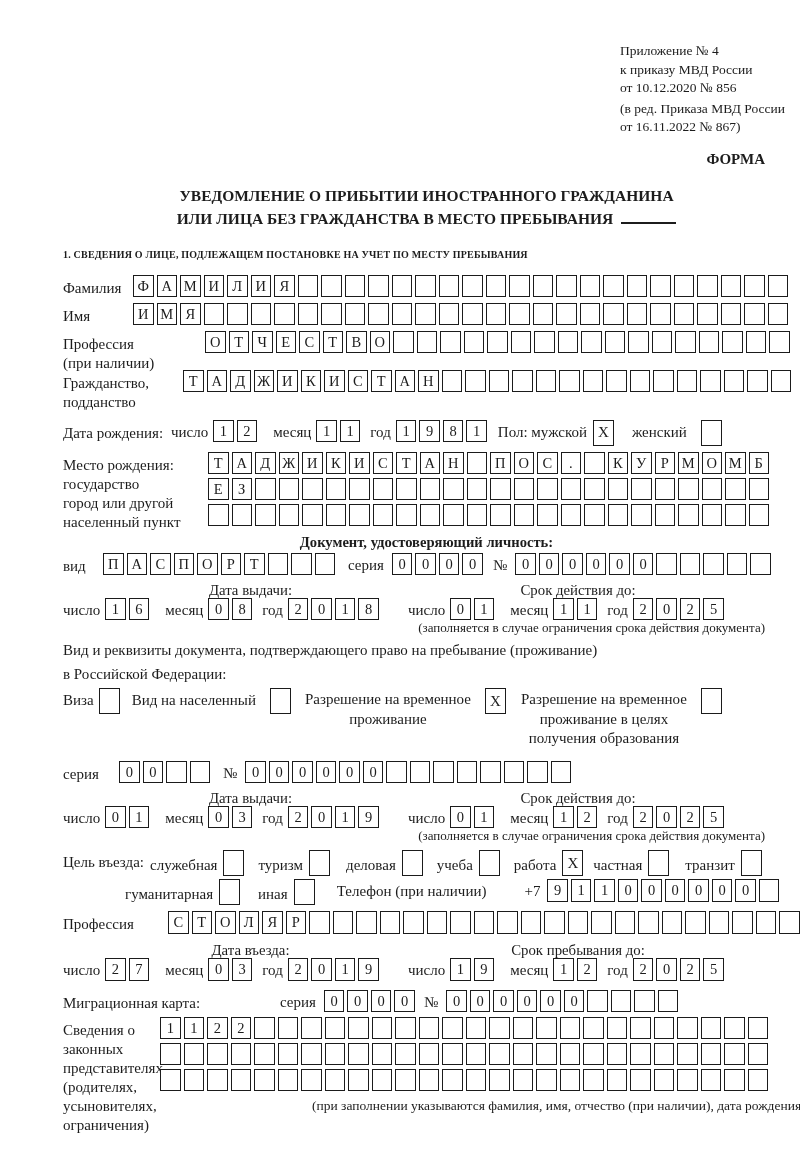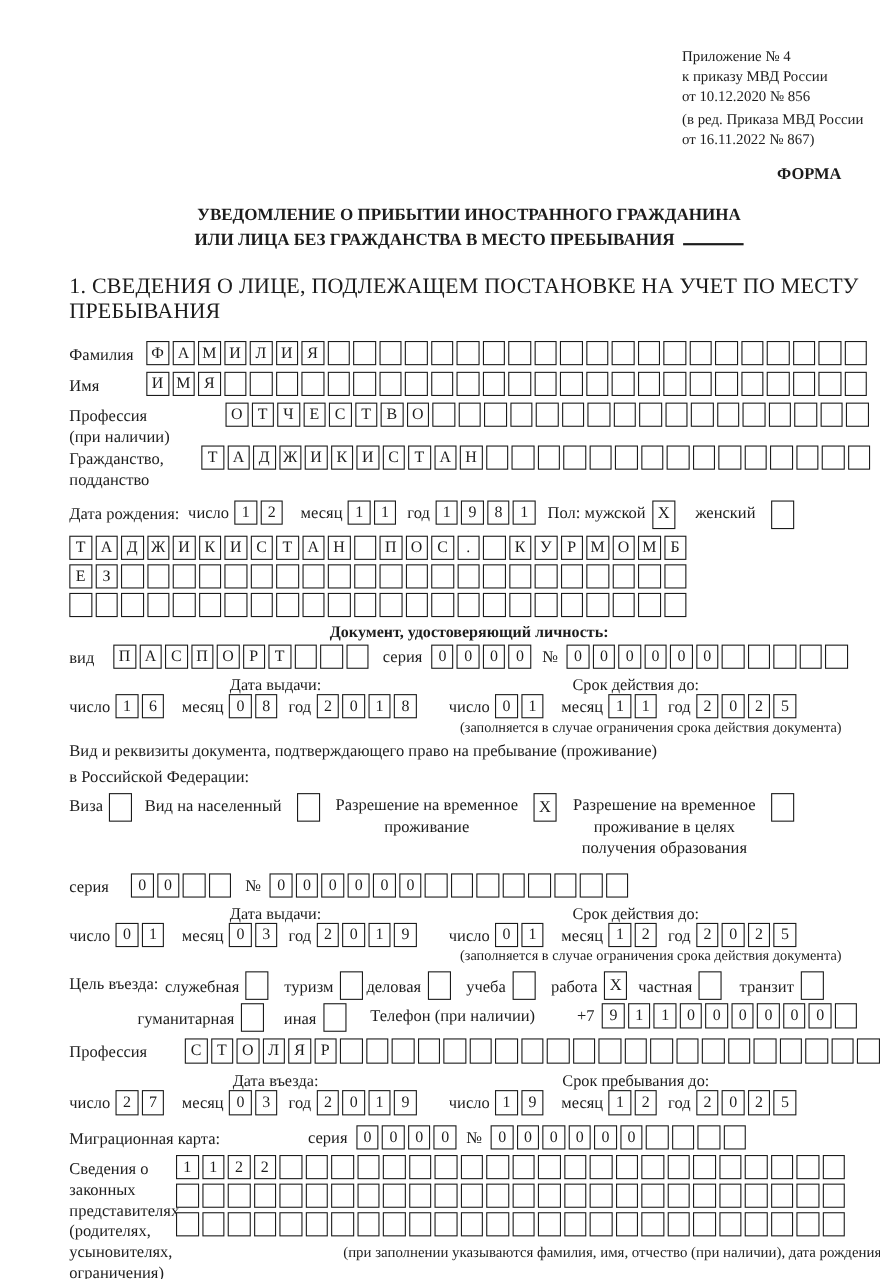--- a/index.html
+++ b/index.html
@@ -12,21 +12,21 @@
     padding:0 10px 0 63px;
     box-sizing:border-box;
     overflow:hidden;
   }
   
   .hdr-block{margin-left:557px;margin-top:42px;font-size:13.5px;line-height:18.5px;white-space:nowrap;}
   .hdr-ed{margin-top:2px;}
   .forma{margin-top:14px;padding-right:25px;text-align:right;font-weight:bold;font-size:15px;}
   .title{margin-top:16px;text-align:center;font-weight:bold;font-size:15.5px;line-height:23px;}
   .title-underline{display:inline-block;width:55px;border-bottom:2px solid #1c1c1c;height:14px;margin-left:8px;}
-  .sec-heading{margin-top:19px;font-weight:normal;font-size:20px;letter-spacing:.2px;}
+  .sec-heading{margin-top:19px;font-weight:bold;font-size:10px;letter-spacing:.2px;}
   
   .frow{display:flex;align-items:flex-start;}
   .flabel{flex:none;padding-top:4px;line-height:19px;white-space:nowrap;}
   .boxes{display:flex;flex:none;}
   .cell{
     flex:none;box-sizing:border-box;
     width:20.5px;height:22.5px;margin-right:3px;
     border:1.7px solid #1b1b1b;background:#fff;
     display:inline-flex;align-items:center;justify-content:center;
     font-size:14.5px;line-height:1;
@@ -239,20 +239,26 @@
           <span class="cell">1</span>
         </span>
     </span>
     <span class="inline-lbl" style="margin-left:8px;margin-right:6px;">Пол: мужской</span>
     <span class="chk">X</span>
     <span class="inline-lbl" style="margin-left:18px;margin-right:14px;">женский</span>
     <span class="chk"></span>
   </div>
 
   <div class="frow" style="margin-top:6px;">
+    <span class="flabel" style="width:145px;">
+      <span>Место рождения:</span><br>
+      <span>государство</span><br>
+      <span>город или другой</span><br>
+      <span>населенный пункт</span>
+    </span>
     <span class="boxcol">
       <span class="boxes">
           <span class="cell">Т</span>
           <span class="cell">А</span>
           <span class="cell">Д</span>
           <span class="cell">Ж</span>
           <span class="cell">И</span>
           <span class="cell">К</span>
           <span class="cell">И</span>
           <span class="cell">С</span>
@@ -510,21 +516,21 @@
   <div class="checks-row" style="margin-top:6px;">
     <span class="inline-lbl" style="margin-right:6px;">Цель въезда:</span>
     <span class="opt">
       <span class="olbl">служебная</span>
       <span class="chk"></span>
     </span>
     <span class="opt" style="margin-left:14px;">
       <span class="olbl">туризм</span>
       <span class="chk"></span>
     </span>
-    <span class="opt" style="margin-left:3px;">
+    <span class="opt" style="margin-left:16px;">
       <span class="olbl">деловая</span>
       <span class="chk"></span>
     </span>
     <span class="opt" style="margin-left:14px;">
       <span class="olbl">учеба</span>
       <span class="chk"></span>
     </span>
     <span class="opt" style="margin-left:14px;">
       <span class="olbl">работа</span>
       <span class="chk">X</span>

